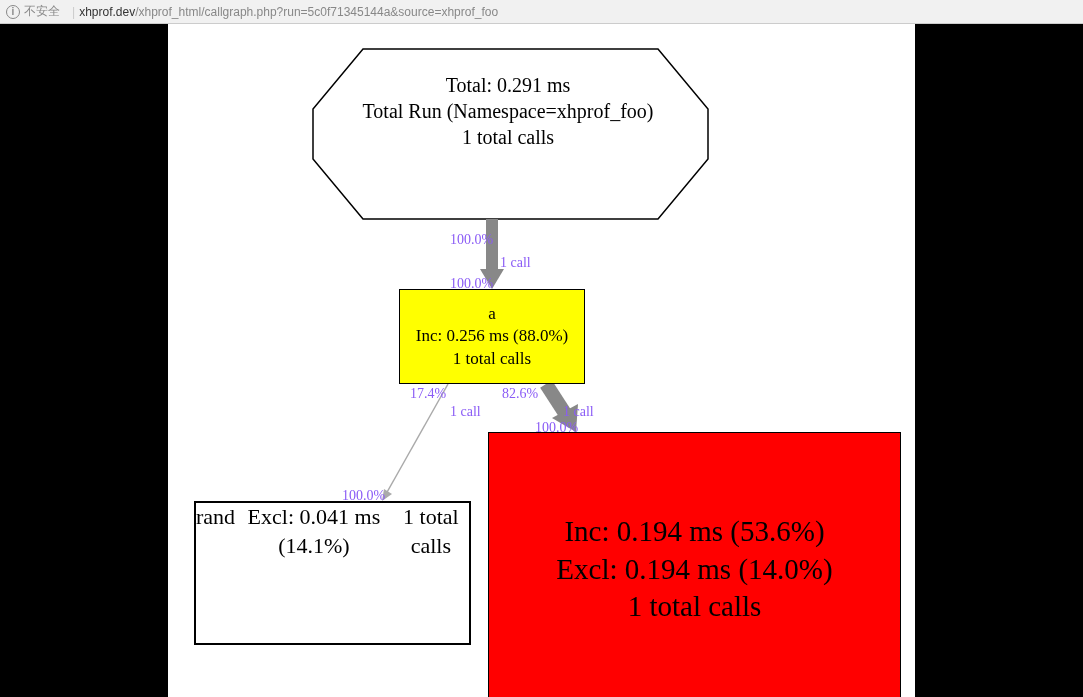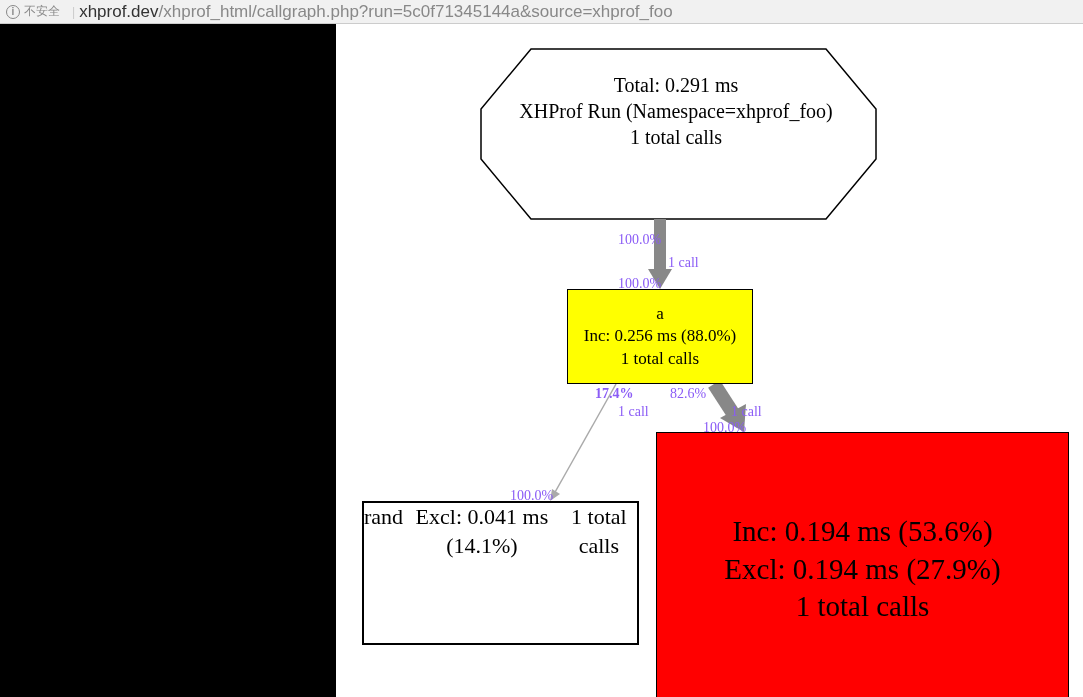--- a/index.html
+++ b/index.html
@@ -34,30 +34,30 @@
       border-radius: 50%;
       display: inline-flex;
       align-items: center;
       justify-content: center;
       font-size: 10px;
       font-weight: bold;
     }
     .url-bar {
       flex: 1;
       color: #333;
-      font-size: 17px;
+      font-size: 12px;
     }
     .url-domain { color: #333; }
     .url-path { color: #888; }
     .viewport {
       width: 1083px;
       height: 673px;
       background: #000;
       display: flex;
-      justify-content: flex-end;
+      justify-content: center;
     }
     .content-area {
       width: 747px;
       height: 673px;
       background: #fff;
       position: relative;
       font-family: "Times New Roman", serif;
     }
     .graph-svg {
       position: absolute;
@@ -153,48 +153,48 @@
       </g>
 
       <g>
         <path d="M 378 360 L 400 394" stroke="#888" stroke-width="14" fill="none"></path>
         <polygon points="408,408 384,394 410,380" fill="#888"></polygon>
       </g>
     </svg>
 
     <div class="node node-root">
       <div>Total: 0.291 ms</div>
-      <div>XHProf Run (Namespace=xhprof_foo)</div>
+      <div>Total Run (Namespace=xhprof_foo)</div>
       <div>1 total calls</div>
     </div>
 
     <div class="edge-label" style="left:282px;top:208px;">100.0%</div>
     <div class="edge-label" style="left:332px;top:231px;">1 call</div>
     <div class="edge-label" style="left:282px;top:252px;">100.0%</div>
 
     <div class="node node-a">
       <div>a</div>
       <div>Inc: 0.256 ms (88.0%)</div>
       <div>1 total calls</div>
     </div>
 
-    <div class="edge-label" style="left:259px;top:362px;font-weight:bold;">17.4%</div>
+    <div class="edge-label" style="left:242px;top:362px;">17.4%</div>
     <div class="edge-label" style="left:282px;top:380px;">1 call</div>
     <div class="edge-label" style="left:174px;top:464px;">100.0%</div>
 
     <div class="edge-label" style="left:334px;top:362px;">82.6%</div>
     <div class="edge-label" style="left:395px;top:380px;">1 call</div>
     <div class="edge-label" style="left:367px;top:396px;">100.0%</div>
 
     <div class="node node-rand">
       <div>rand</div>
       <div>Excl: 0.041 ms (14.1%)</div>
       <div>1 total calls</div>
     </div>
 
     <div class="node node-test">
       <div>Inc: 0.194 ms (53.6%)</div>
-      <div>Excl: 0.194 ms (27.9%)</div>
+      <div>Excl: 0.194 ms (14.0%)</div>
       <div>1 total calls</div>
     </div>
 
   </div>
 </div>
 
 </body></html>

